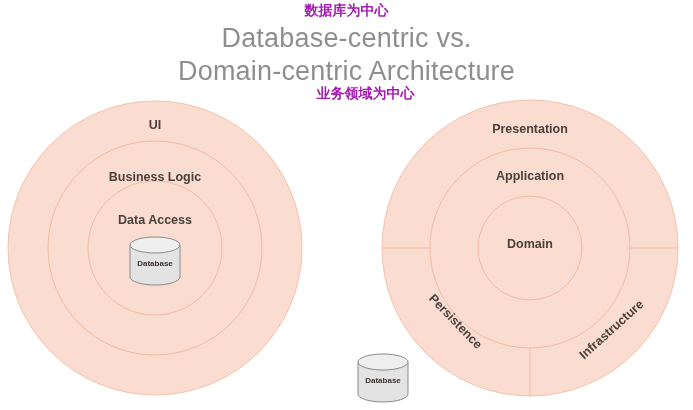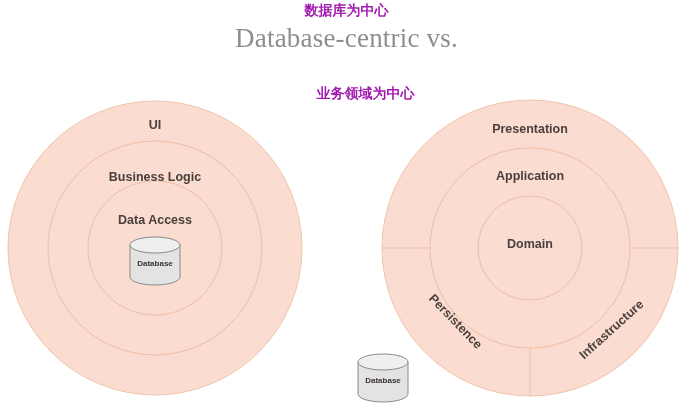--- a/index.html
+++ b/index.html
@@ -49,21 +49,21 @@
     width: 693px;
     text-align: center;
     padding-left: 19px;
   }
   .main-title {
     position: absolute;
     left: 0;
     top: 22px;
     width: 693px;
     text-align: center;
-    font-family: Liberation Serif, serif;
+    font-family: Liberation Sans, sans-serif;
     font-size: 27px;
     font-weight: 300;
     color: #8e8e8e;
     line-height: 1.22;
     letter-spacing: 0.2px;
   }
   .main-title span { display: block; }
 
   svg.canvas {
     position: absolute;
@@ -97,20 +97,21 @@
 </style>
 </head>
 <body>
 
 <div id="diagram-root">
 
   <div class="title-block">
     <div class="zh-annotation zh-top">数据库为中心</div>
     <div class="main-title">
       <span>Database-centric vs.</span>
+      <span>Domain-centric Architecture</span>
     </div>
     <div class="zh-annotation zh-bottom">业务领域为中心</div>
   </div>
 
   <svg class="canvas" width="693" height="410" viewBox="0 0 693 410">
 
     <g>
       <circle cx="155" cy="248" r="147" fill="#fadcd0" stroke="#f3c3ab" stroke-width="1"></circle>
       <circle cx="155" cy="248" r="107" fill="none" stroke="#f0bda3" stroke-width="1"></circle>
       <circle cx="155" cy="248" r="67" fill="none" stroke="#f0bda3" stroke-width="1"></circle>

